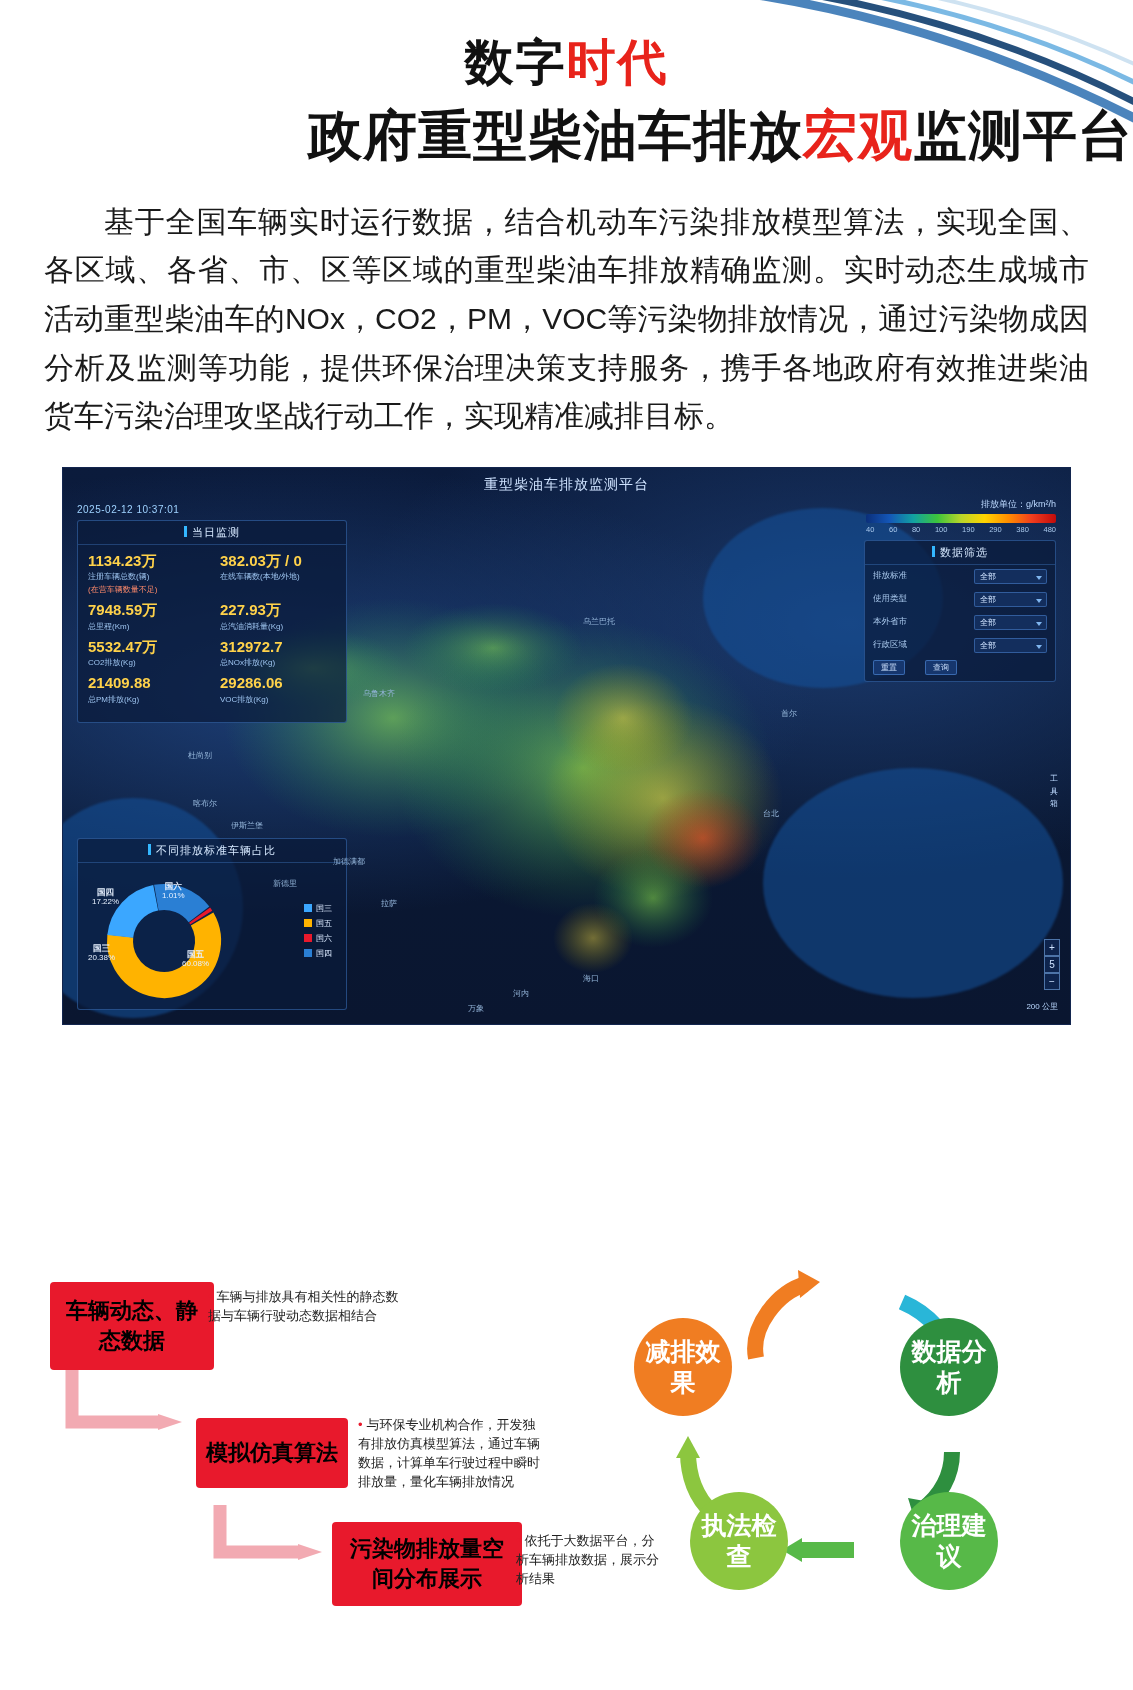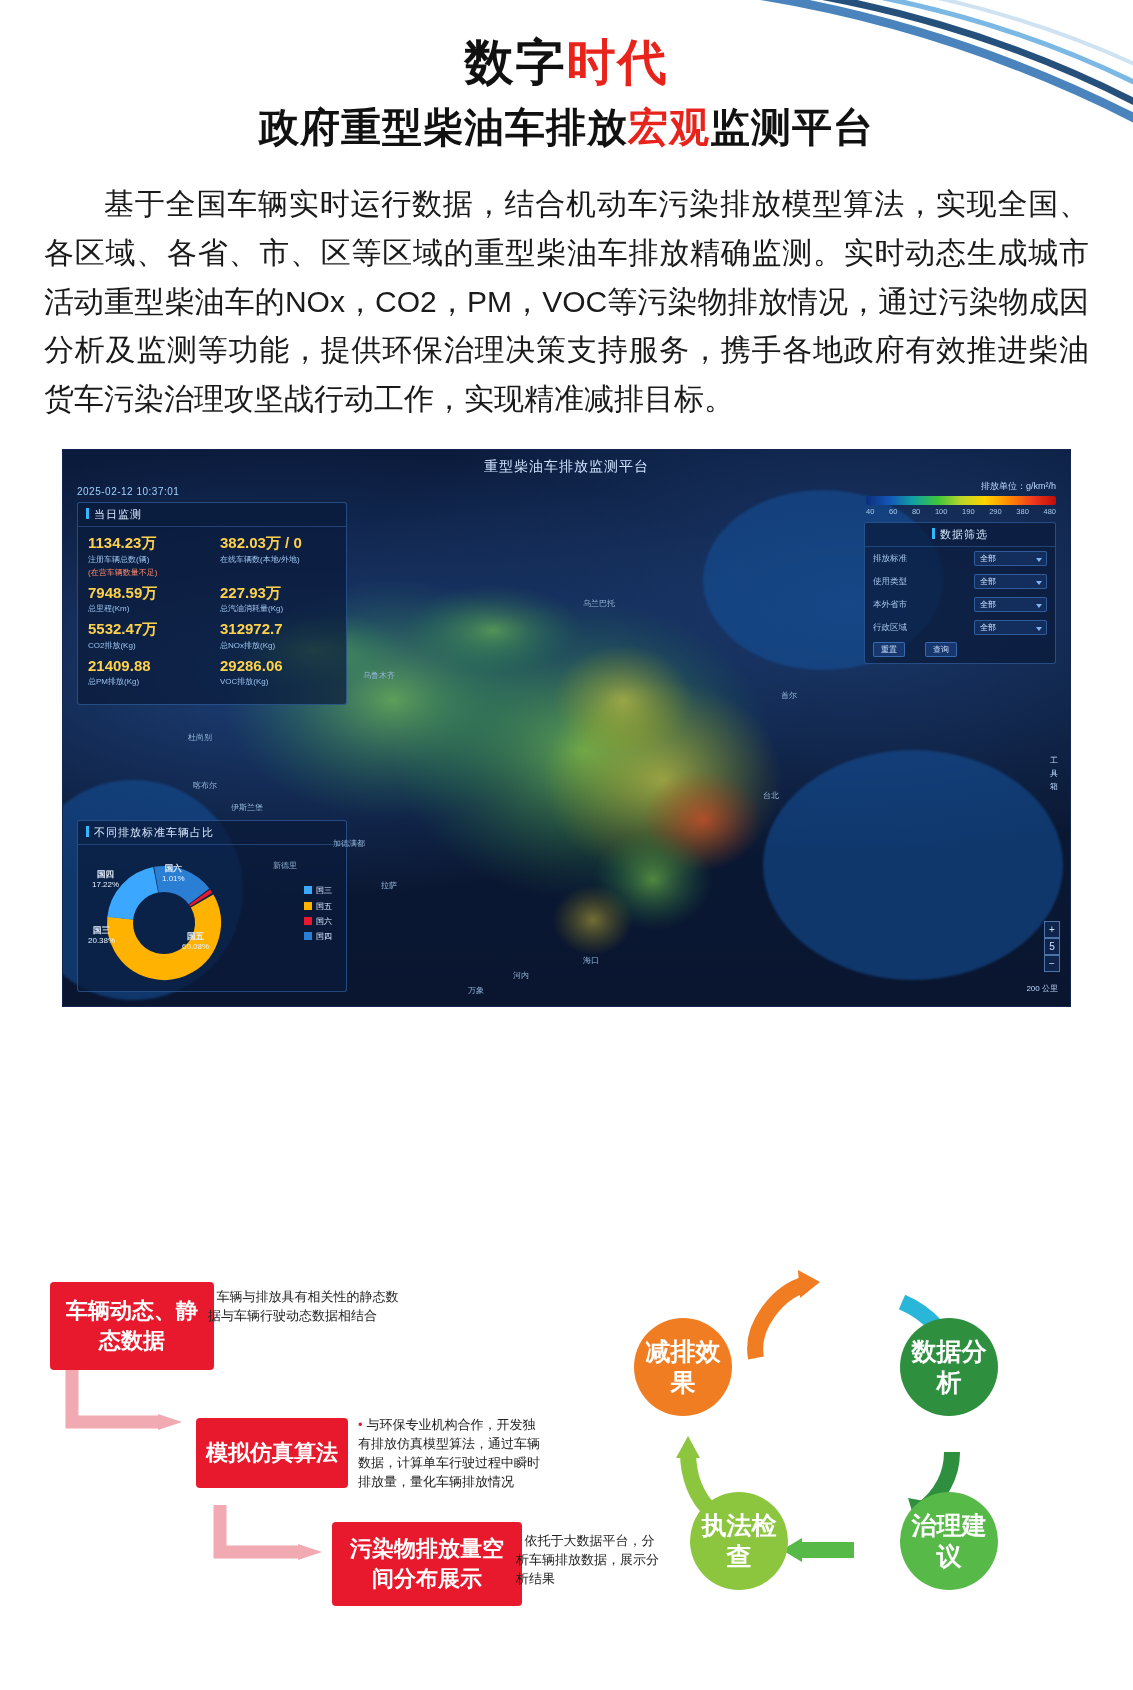--- a/index.html
+++ b/index.html
@@ -8,21 +8,21 @@
     background:#ffffff;
     font-family:"Liberation Sans","DejaVu Sans",sans-serif;
     overflow:hidden;
     position:relative;
   }
   
   .swoosh{position:absolute;top:0;right:0;width:560px;height:130px;overflow:hidden;pointer-events:none;}
   
   .title-wrap{padding-top:34px;text-align:center;}
   .title1{font-size:49px;font-weight:bold;letter-spacing:2px;line-height:1.15;color:#111;}
-  .title2{font-size:40px;font-weight:bold;letter-spacing:1px;line-height:1.25;color:#111;margin-top:12px;}
+  .title2{font-size:54px;font-weight:bold;letter-spacing:1px;line-height:1.25;color:#111;margin-top:12px;text-align:right;}
   .red{color:#e8231b;}
   
   .para{
     margin:28px 44px 0 44px;
     font-size:30px;
     line-height:1.62;
     color:#1a1a1a;
     text-align:justify;
     text-indent:2em;
   }
@@ -45,20 +45,21 @@
     color:#cfe3ff;font-size:14px;letter-spacing:1px;
   }
   .ts{position:absolute;top:36px;left:14px;color:#9fd2ff;font-size:10px;letter-spacing:.5px;}
   .panel{
     position:absolute;background:rgba(10,26,58,.72);border:1px solid rgba(72,134,214,.45);
     border-radius:3px;
   }
   .panel-h{
     font-size:11px;color:#d7e9ff;padding:4px 8px;border-bottom:1px solid rgba(72,134,214,.35);
     letter-spacing:1px;
+    text-align:center;
   }
   .panel-h span.bar{display:inline-block;width:3px;height:11px;background:#34b7ff;margin-right:5px;vertical-align:-1px;}
   .kpi-grid{padding:8px 10px 10px 10px;}
   .kpi-row{display:flex;gap:16px;margin-bottom:7px;}
   .kpi{flex:1;}
   .kpi .v{color:#ffd24a;font-size:15px;font-weight:bold;line-height:1.1;}
   .kpi .l{color:#9ec4ef;font-size:8px;margin-top:2px;}
   .kpi .l.warn{color:#ff8a6b;}
   
   .legend{position:absolute;top:30px;right:14px;width:190px;}
@@ -81,21 +82,21 @@
   .legend-sq{display:inline-block;width:8px;height:8px;margin-right:4px;vertical-align:-1px;}
   .dlegend{position:absolute;right:14px;top:38px;font-size:8px;color:#dbe9ff;line-height:1.9;}
   .city{position:absolute;color:#93b4d8;font-size:8px;}
   .zoomctl{position:absolute;right:10px;bottom:34px;width:16px;text-align:center;color:#cfe3ff;font-size:10px;}
   .zoomctl div{border:1px solid rgba(120,170,230,.6);background:rgba(15,40,85,.8);line-height:15px;height:15px;}
   .scalebar{position:absolute;right:12px;bottom:12px;color:#bcd9ff;font-size:8px;}
   .toolcol{position:absolute;right:12px;top:305px;color:#bcd9ff;font-size:8px;line-height:1.6;text-align:center;}
   
   .bottom{position:absolute;left:0;top:1240px;width:1133px;height:450px;}
   .redbox{
-    position:absolute;background:#e8192c;color:#ffffff;font-weight:bold;border-radius:4px;
+    position:absolute;background:#e8192c;color:#000000;font-weight:bold;border-radius:4px;
     display:flex;align-items:center;justify-content:center;text-align:center;line-height:1.35;
   }
   .note{position:absolute;font-size:13px;color:#222;line-height:1.45;}
   .note:before{content:"•";color:#e8192c;margin-right:4px;}
   .circle{
     position:absolute;border-radius:50%;color:#fff;display:flex;align-items:center;justify-content:center;
     text-align:center;font-weight:bold;line-height:1.25;
   }
   svg{display:block;}
 </style>

